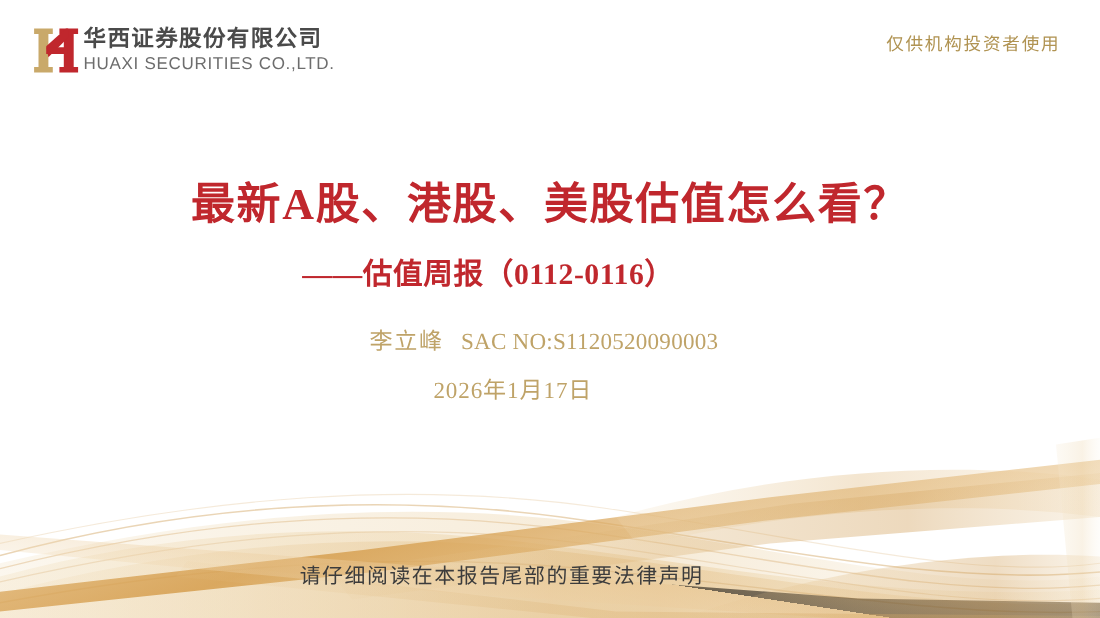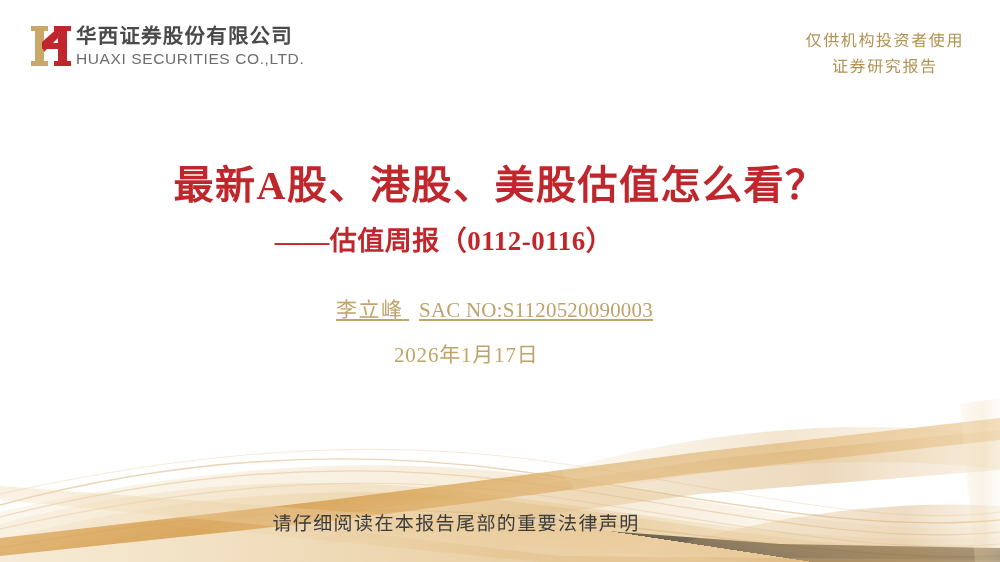--- a/index.html
+++ b/index.html
@@ -93,21 +93,21 @@
   #main-title {
     color: #c0272d;
     font-size: 40px;
     font-weight: bold;
     letter-spacing: 1.5px;
     line-height: 1.15;
     white-space: nowrap;
     text-align: center;
   }
   #subtitle-row {
-    margin-top: 10px;
+    margin-top: 18px;
     padding-right: 112px;
     text-align: center;
   }
   #subtitle {
     color: #c0272d;
     font-size: 27px;
     font-weight: bold;
     letter-spacing: 0.5px;
     white-space: nowrap;
   }
@@ -118,21 +118,20 @@
     left: 336px;
     top: 300px;
     color: #bfa368;
     white-space: nowrap;
   }
   .author-row {
     font-size: 21px;
     line-height: 1;
     margin-bottom: 24px;
     letter-spacing: 0.3px;
-    text-decoration: underline;
   }
   .author-name {
     letter-spacing: 1.5px;
   }
   .author-sac {
     margin-left: 10px;
     letter-spacing: 0.2px;
   }
   #pub-date {
     margin-top: 2px;
@@ -226,21 +225,20 @@
       <path d="M14,21 L33,21 L33,27 L14,27 Z" fill="#c0272d"></path>
     </svg>
     <div id="logo-text">
       <div class="logo-cn">华西证券股份有限公司</div>
       <div class="logo-en">HUAXI SECURITIES CO.,LTD.</div>
     </div>
   </div>
 
   <div id="top-notice">
     <div>仅供机构投资者使用</div>
-    <div>证券研究报告</div>
   </div>
 
   <div id="title-block">
     <div id="main-title">最新A股、港股、美股估值怎么看？</div>
     <div id="subtitle-row">
       <span id="subtitle">——估值周报（0112-0116）</span>
     </div>
   </div>
 
   <div id="authors-block">

